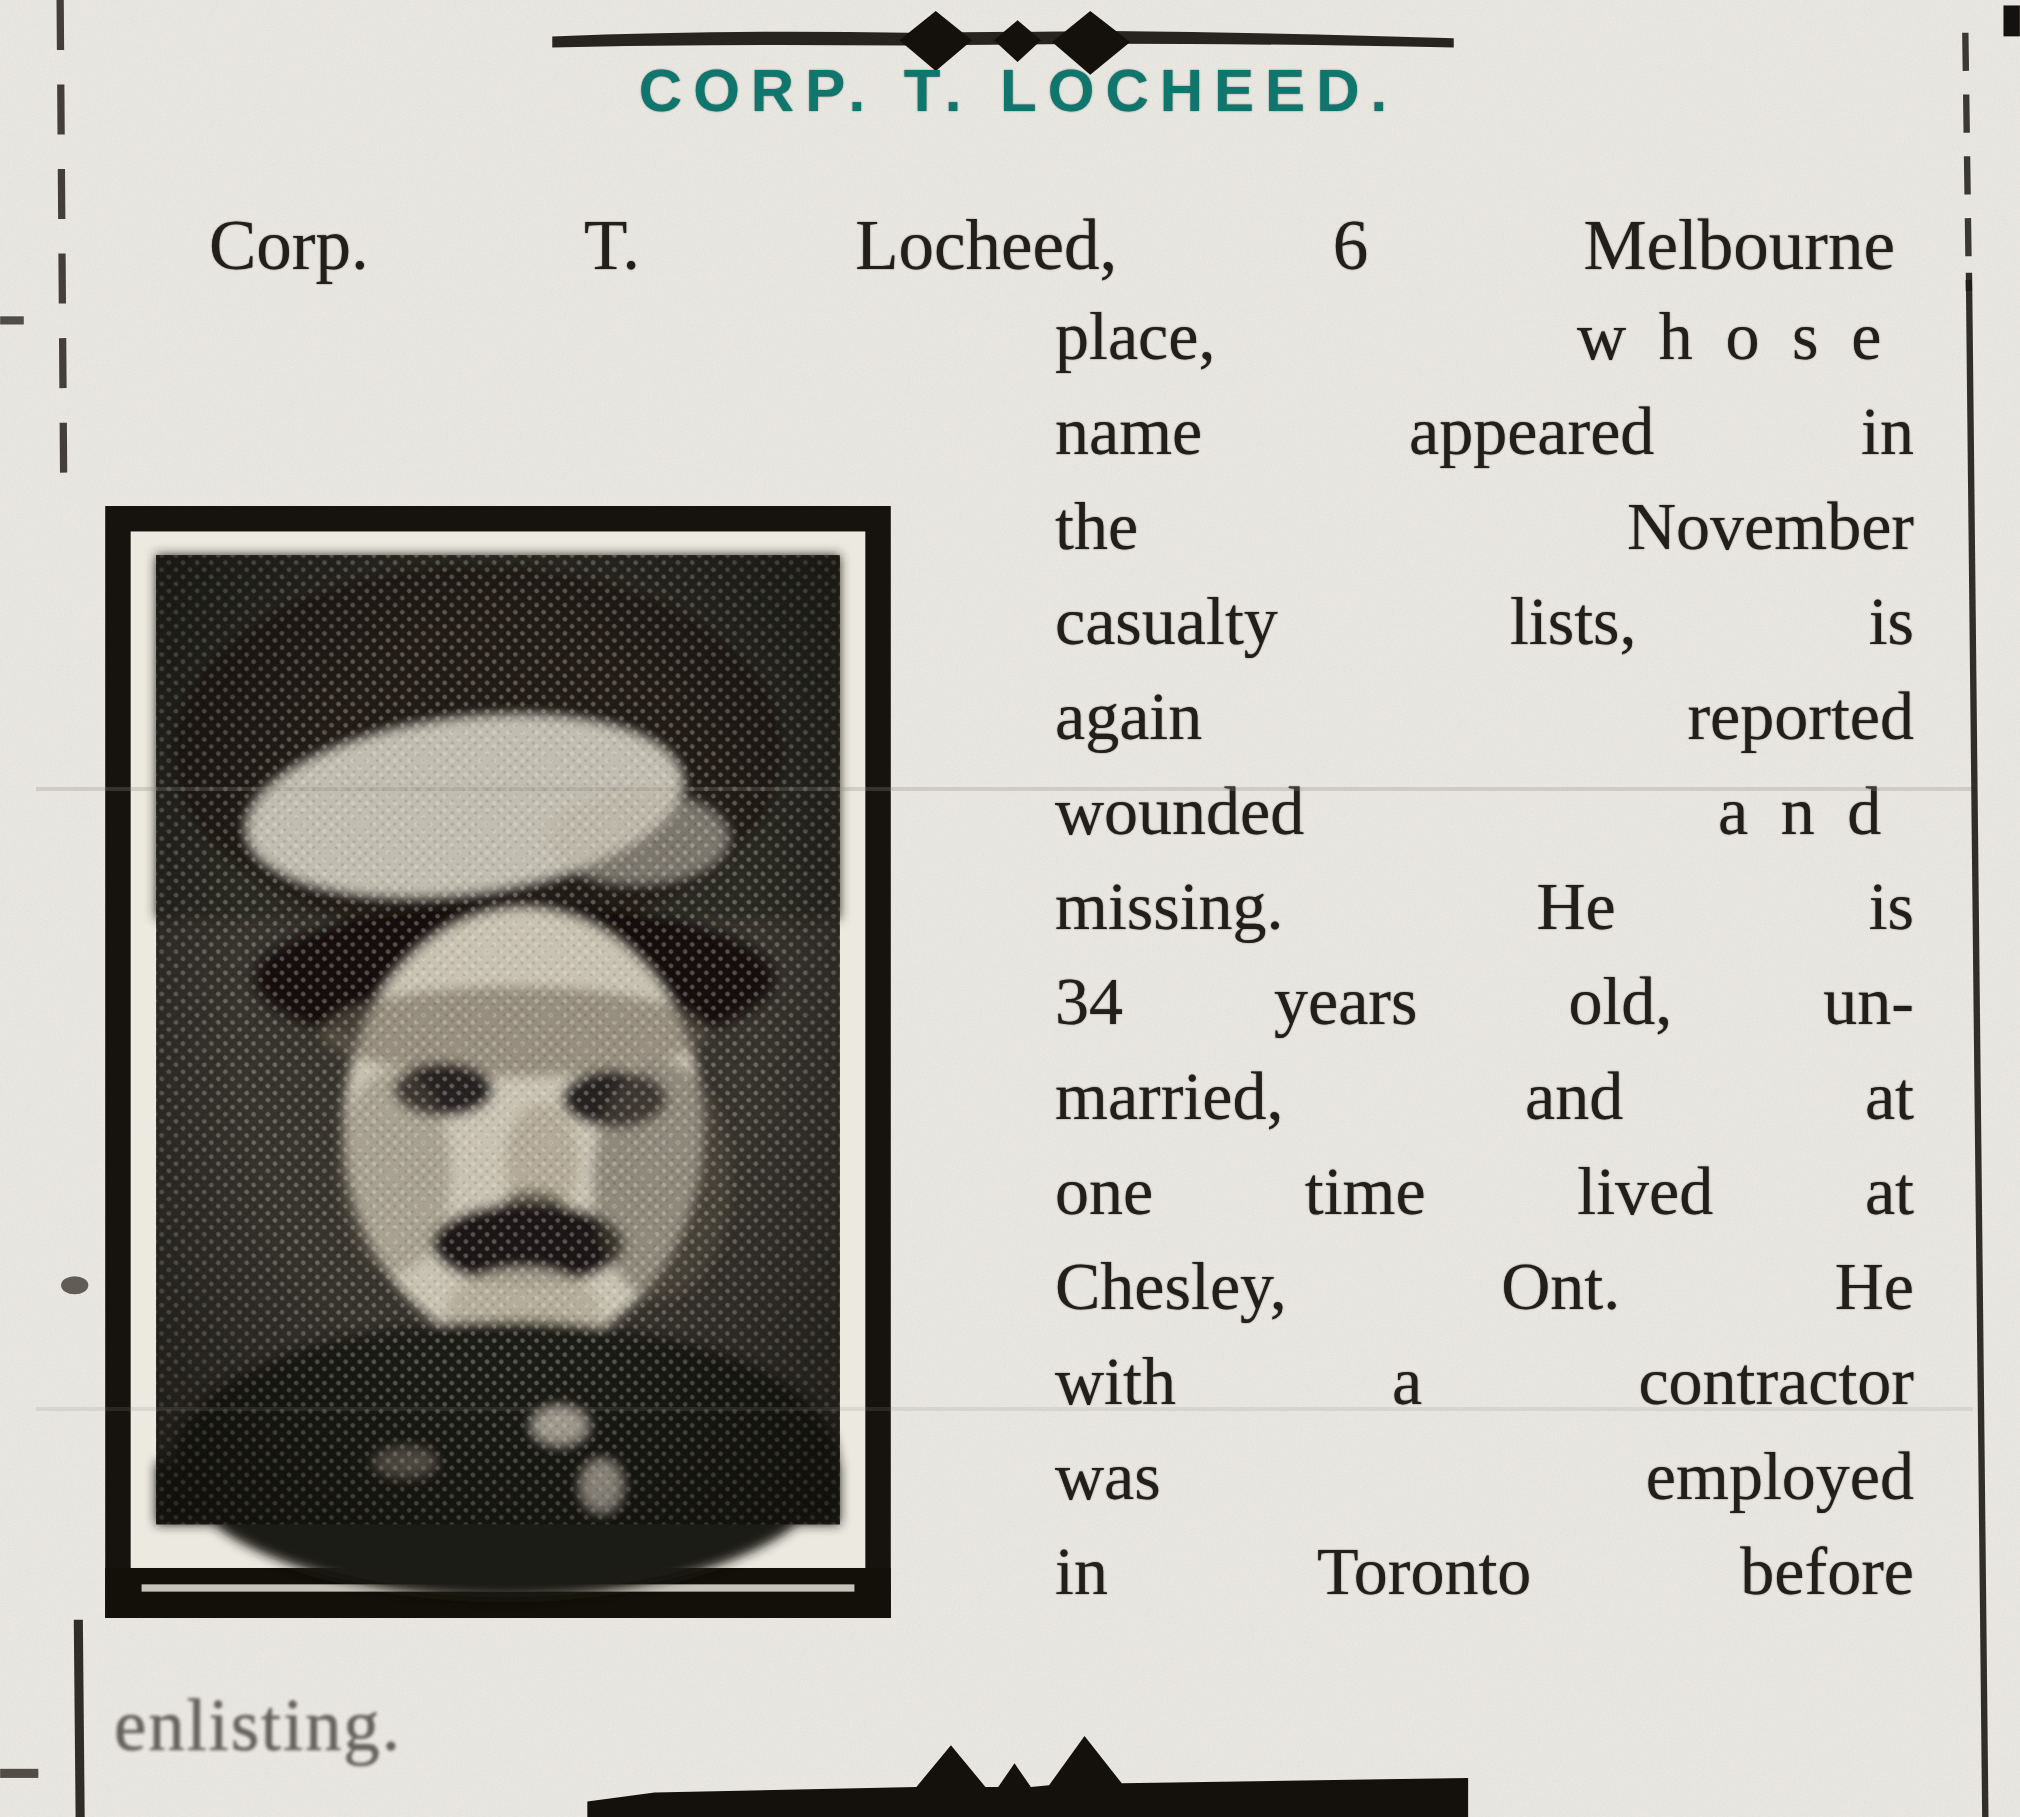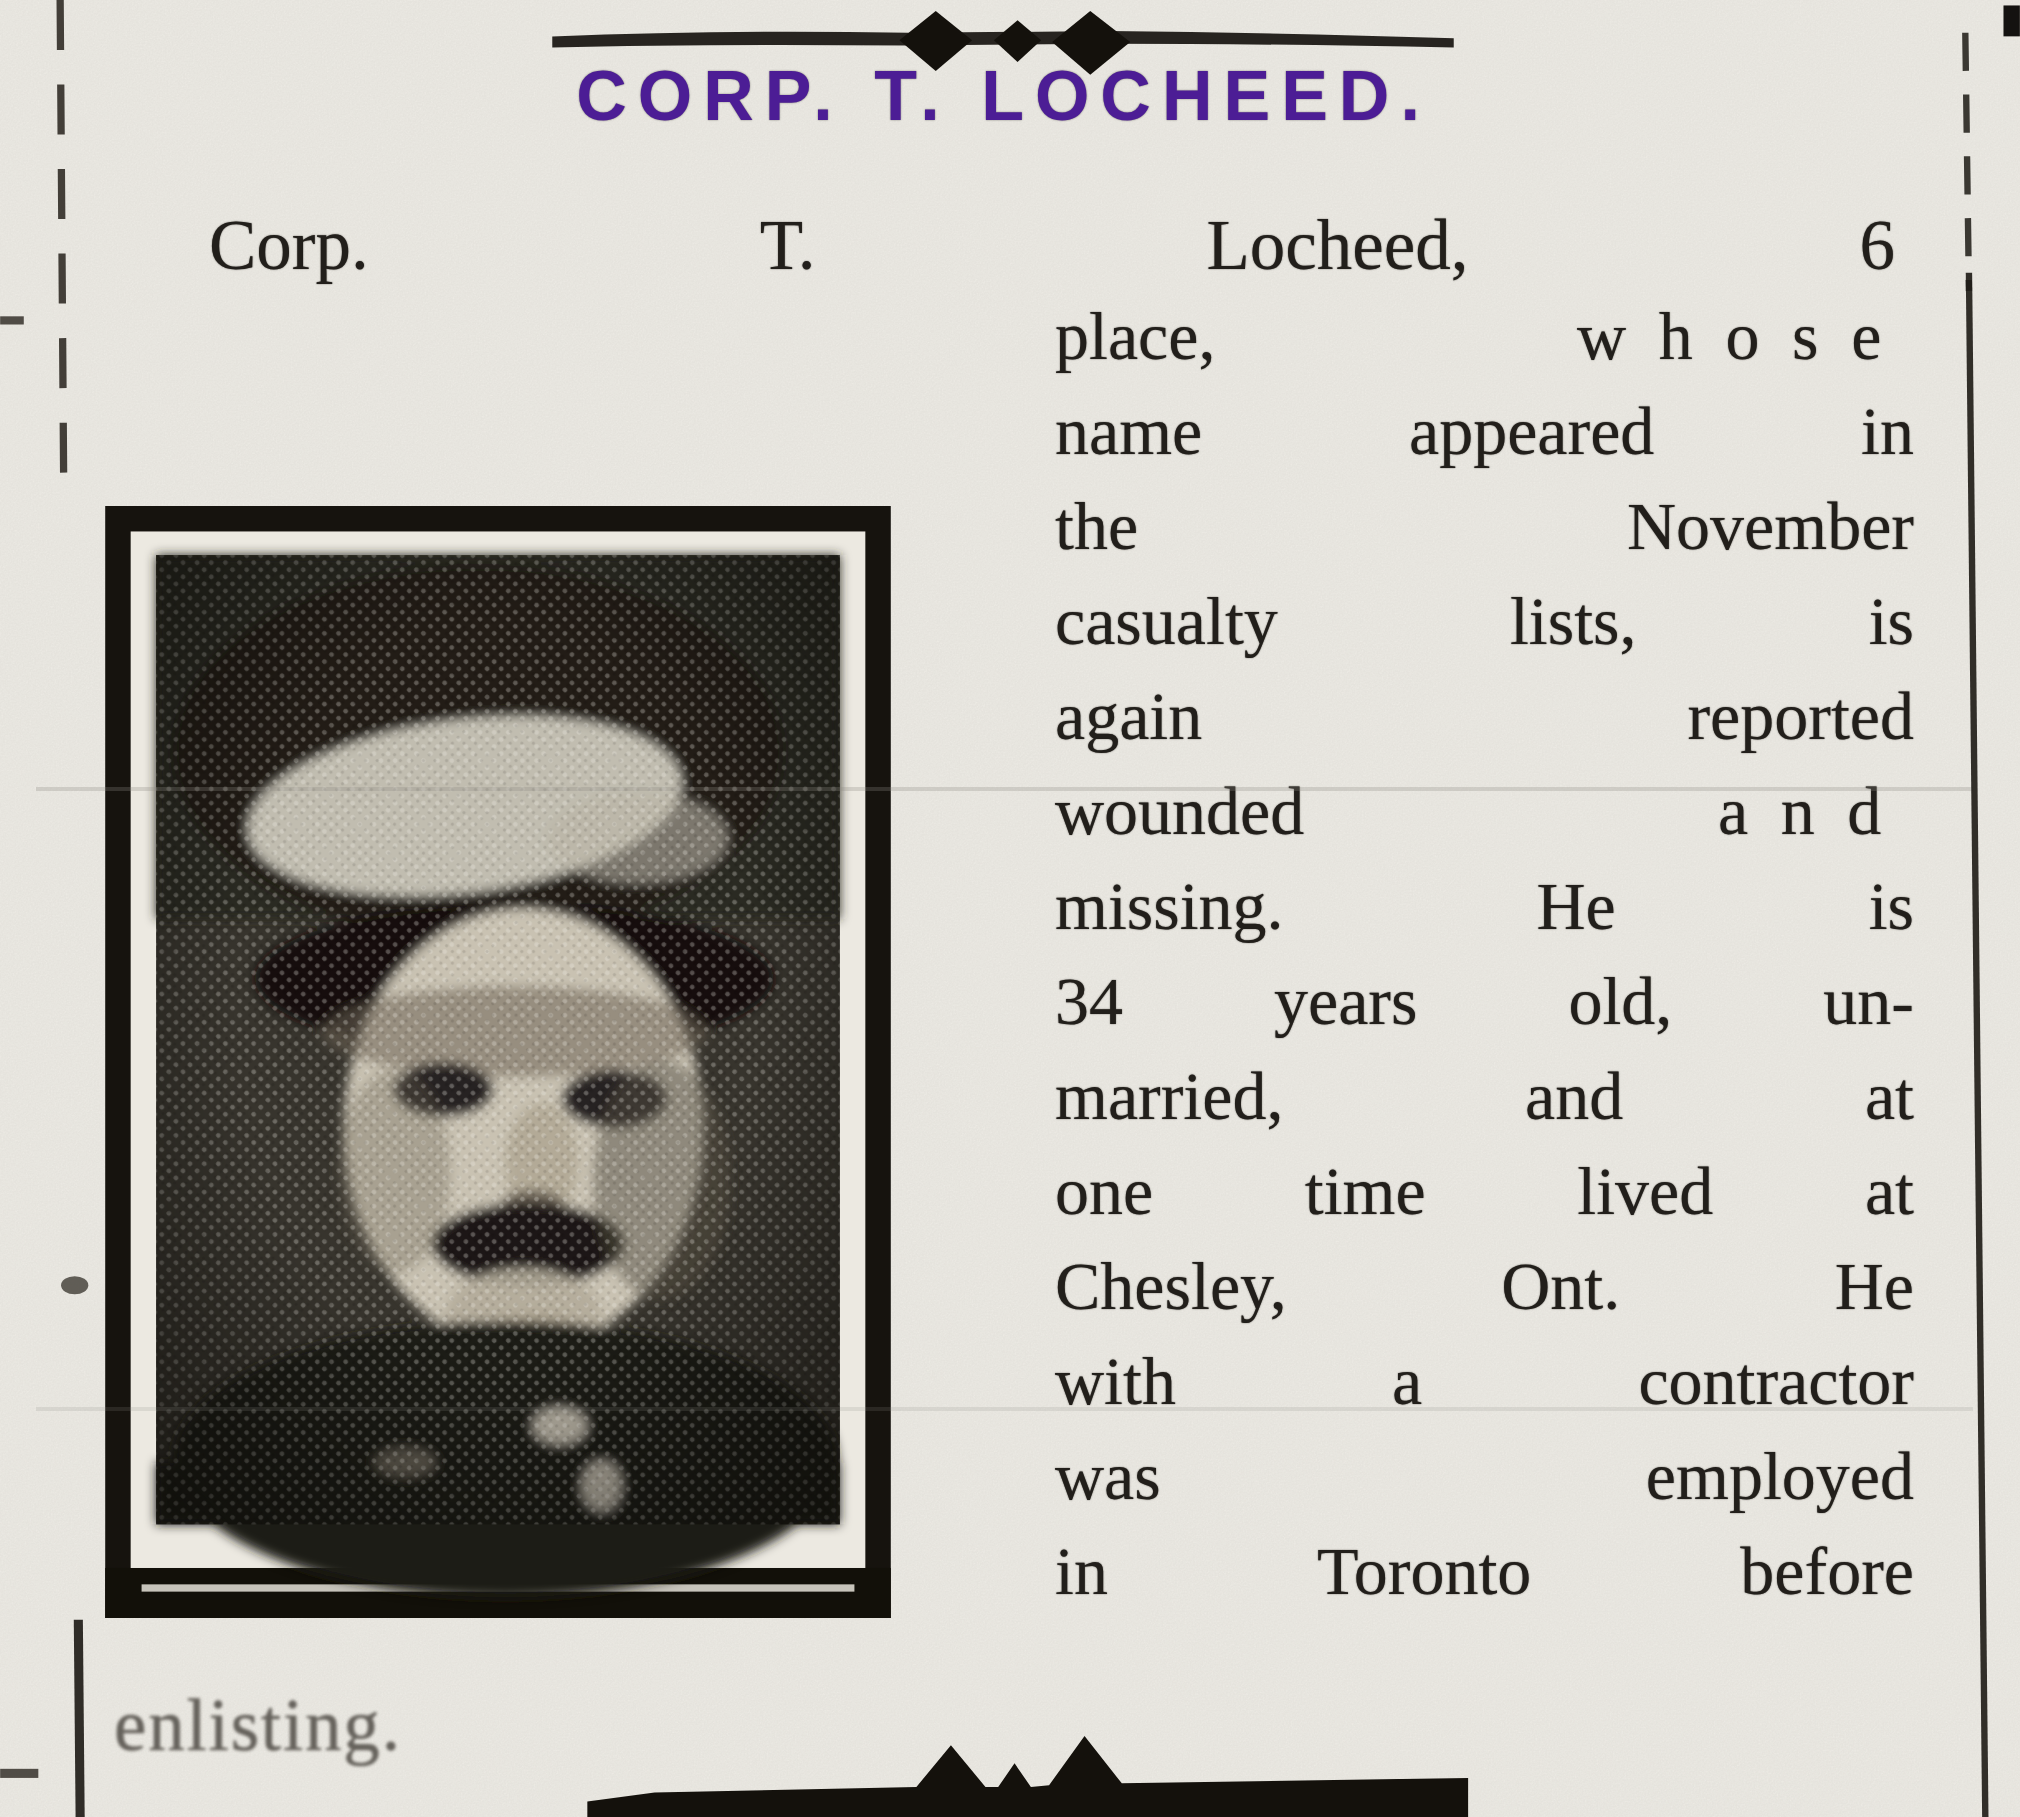--- a/index.html
+++ b/index.html
@@ -4,23 +4,23 @@
 <style>
   html,body{margin:0;padding:0;background:#e8e6e0;}
   .page{
     position:relative;width:2020px;height:1817px;overflow:hidden;
     background:#f1efe9;
     font-family:"Liberation Serif", serif;color:#221f1b;
   }
   .abs{position:absolute;}
   
   .headline{
-    left:458px;top:56px;width:1091px;text-align:center;
+    left:473px;top:56px;width:1091px;text-align:center;
     font-family:"Liberation Sans", sans-serif;font-weight:700;
-    font-size:70px;letter-spacing:11px;color:#4c1d95;
+    font-size:60px;letter-spacing:11px;color:#0f766e;
     text-shadow:0 0 1.8px rgba(20,17,12,.55);
     white-space:nowrap;
   }
   
   .introline{
     left:209px;top:180px;width:1686px;display:flex;justify-content:space-between;
     font-size:71px;line-height:91px;white-space:nowrap;
     text-shadow:0 0 1.4px rgba(30,26,20,.8);
     margin-top:20px;
   }
@@ -64,20 +64,21 @@
     <polygon fill="#14110c" points="600,0 644,34 600,70 558,34"></polygon>
   </svg>
 
   <div class="abs headline">CORP. T. LOCHEED.</div>
 
   <div class="abs introline">
     <span>Corp.</span>
     <span>T.</span>
     <span>Locheed,</span>
     <span>6</span>
+    <span>Melbourne</span>
   </div>
 
   <svg class="abs" style="left:105px;top:506px;" width="786" height="1112" viewBox="0 0 864 1223">
     <defs>
       <pattern id="dotsW" width="11" height="11" patternUnits="userSpaceOnUse" patternTransform="rotate(45)">
         <circle cx="5.5" cy="5.5" r="2.6" fill="#efede6"></circle>
       </pattern>
       <pattern id="dotsB" width="9" height="9" patternUnits="userSpaceOnUse" patternTransform="rotate(45)">
         <circle cx="4.5" cy="4.5" r="1.7" fill="#0e0c09"></circle>
       </pattern>

